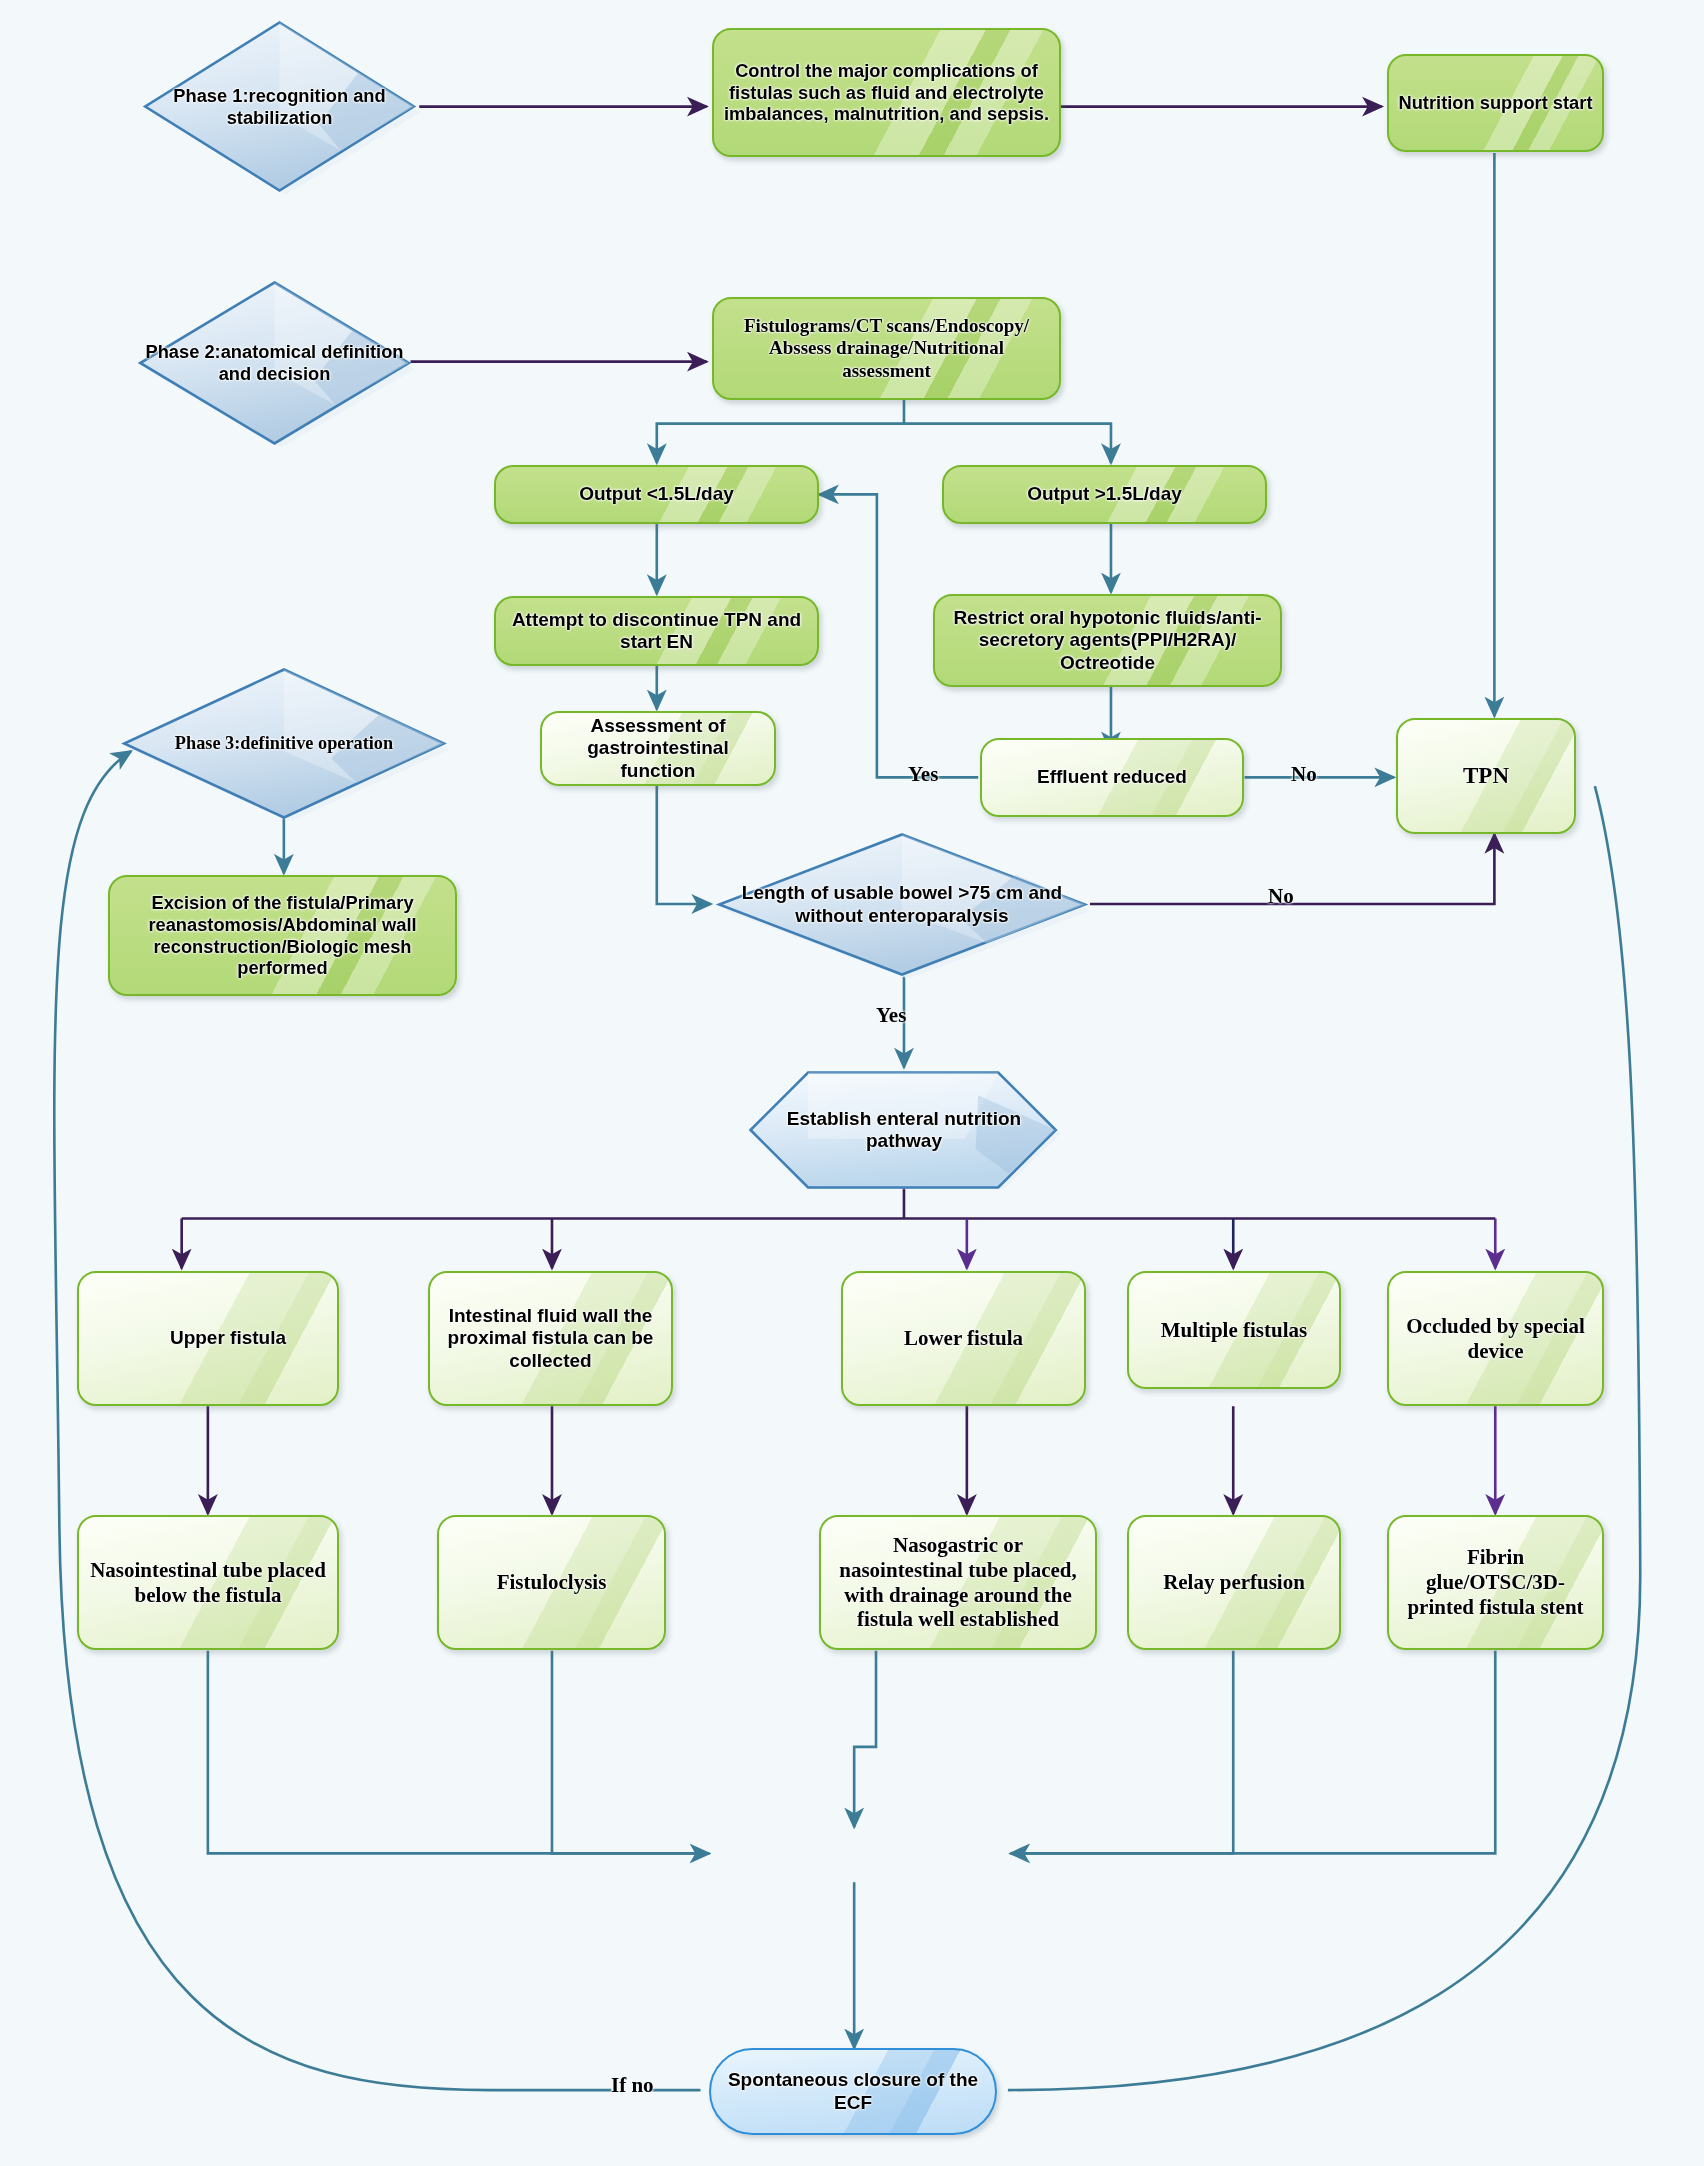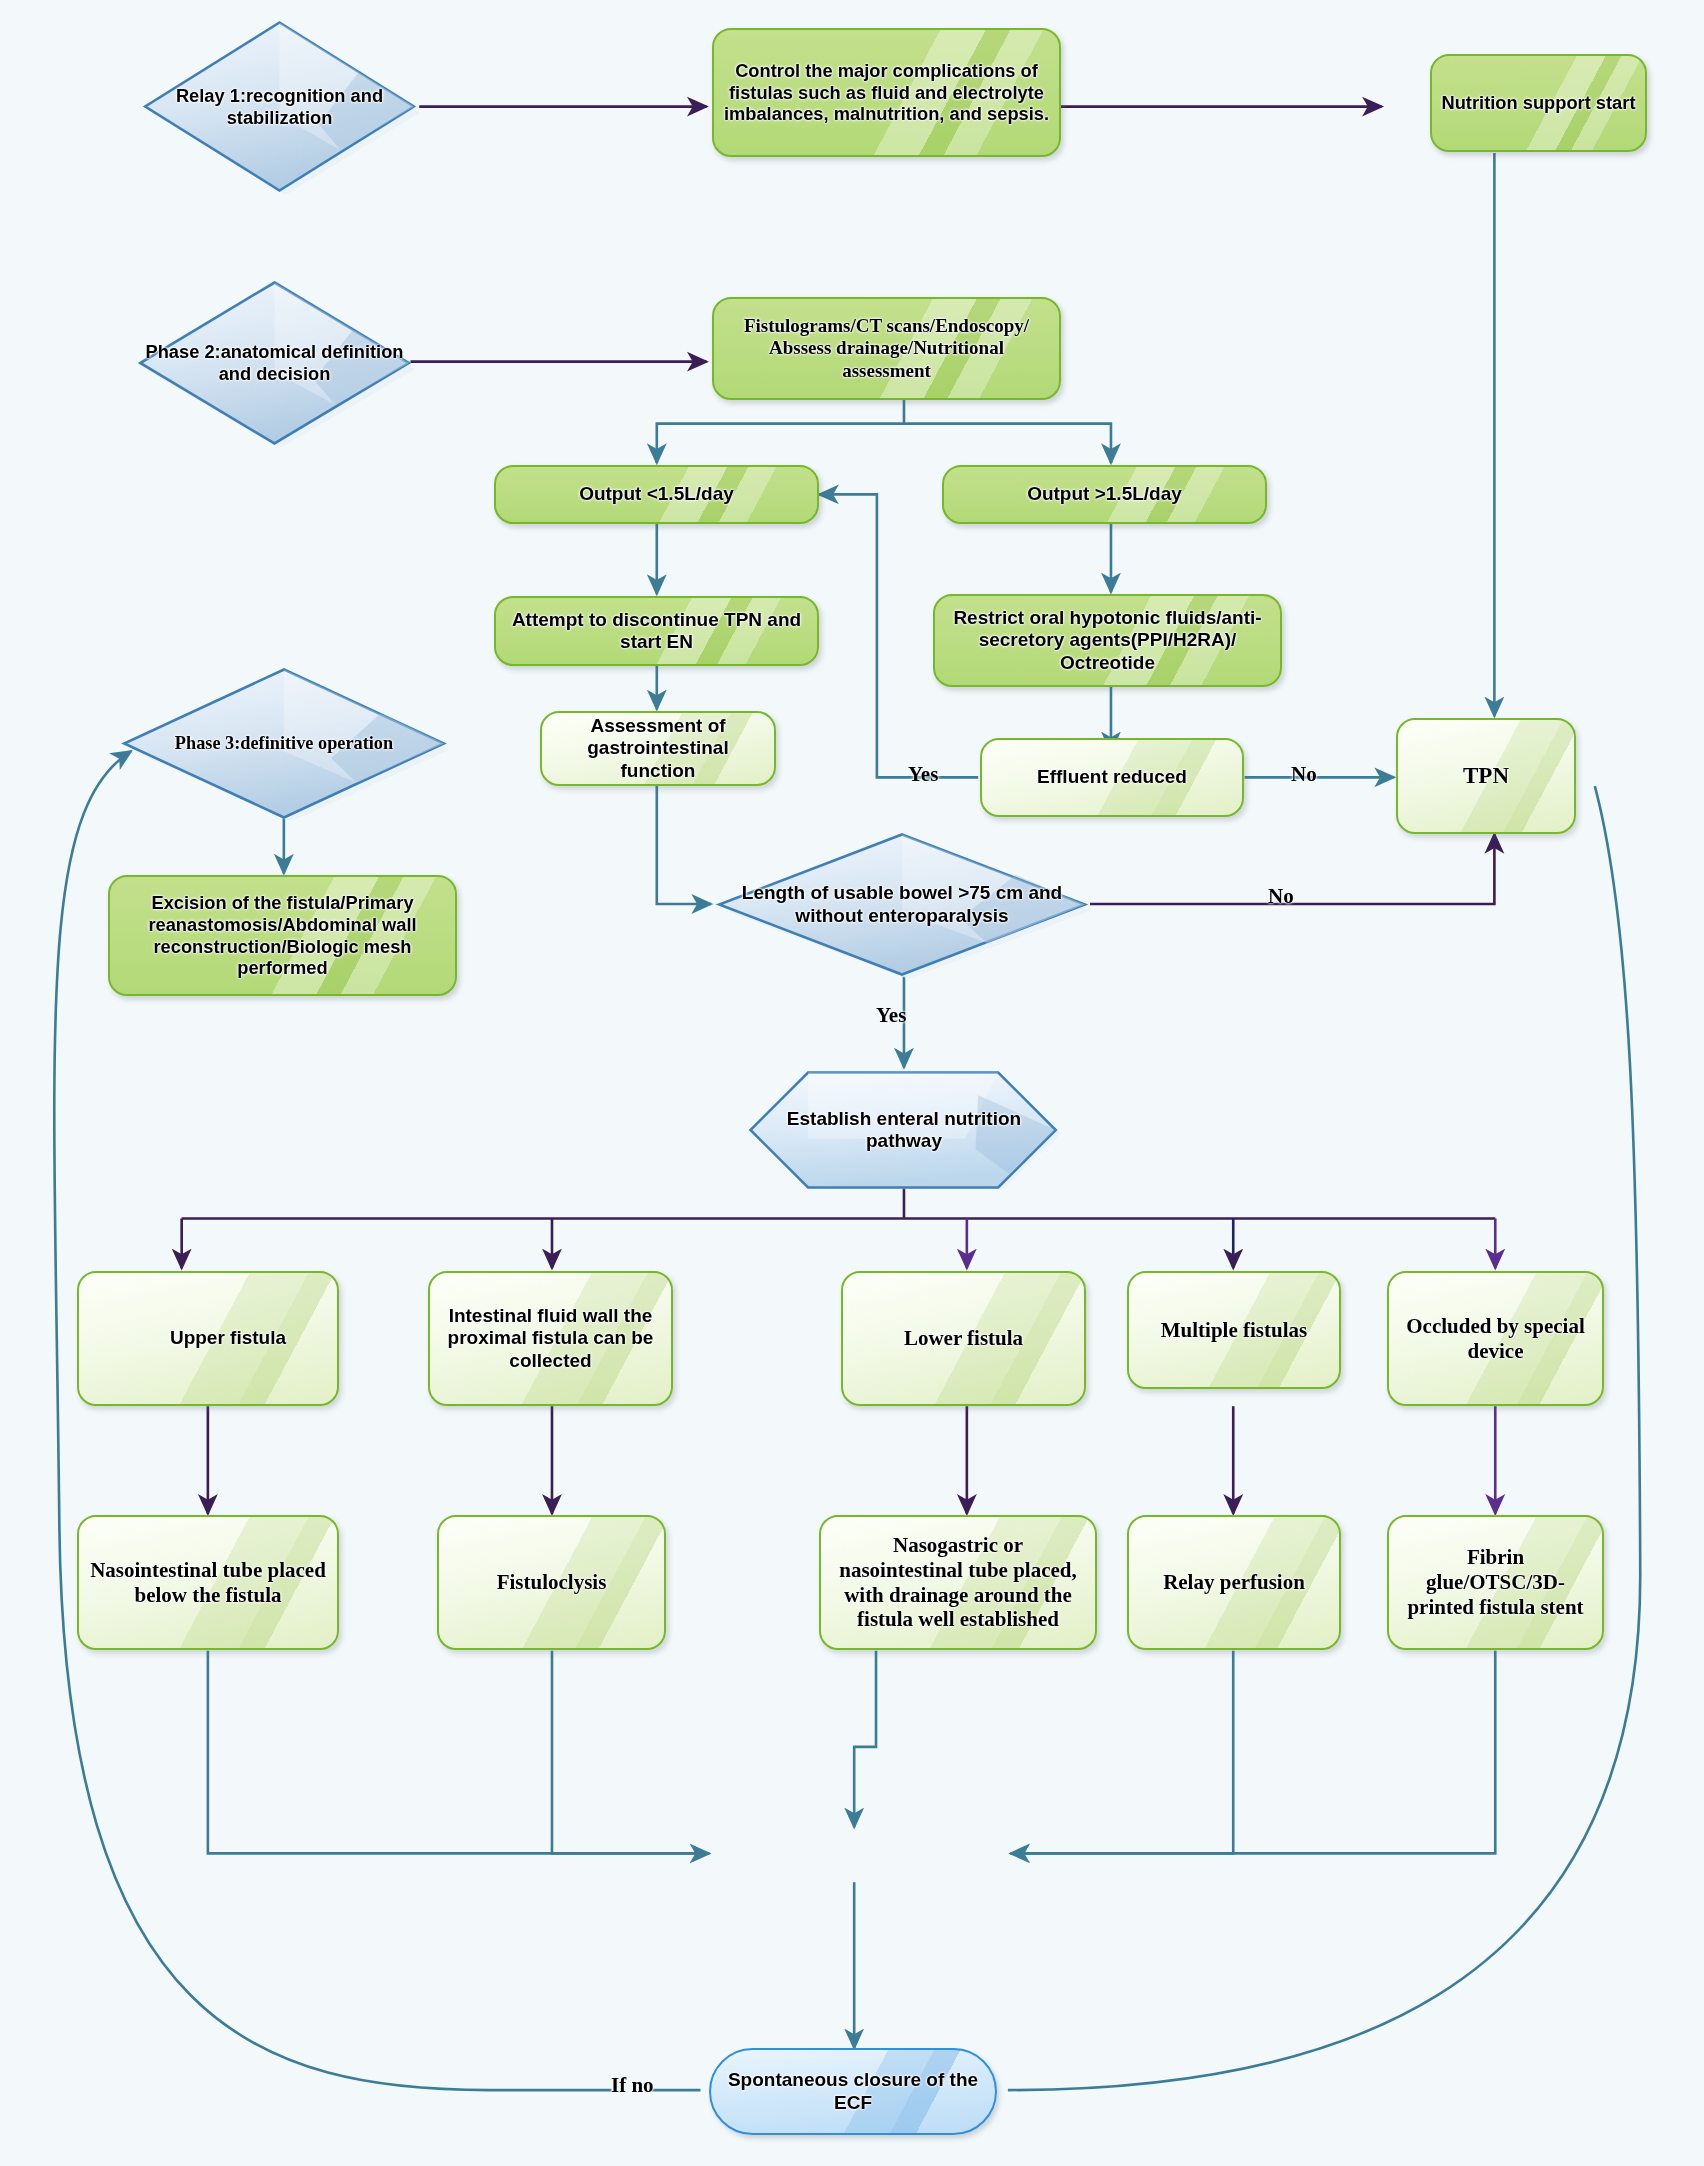--- a/index.html
+++ b/index.html
@@ -156,28 +156,28 @@
           <stop offset="0" stop-color="#f2f7fc"></stop>
             <stop offset="0.5" stop-color="#d8e6f3"></stop>
             <stop offset="1" stop-color="#b3cde4"></stop>
         </linearGradient>
       </defs>
       <polygon points="162,6 316,102 162,196 8,102" fill="#e6eef6" opacity=".55" transform="translate(5,5)"></polygon>
       <polygon points="160,4 314,100 160,196 6,100" fill="url(#dg1)" stroke="#3f7fb5" stroke-width="3"></polygon>
       <polygon points="160,4 314,100 230,150 160,110" fill="#ffffff" opacity=".28"></polygon>
       <polygon points="250,62 314,100 230,150 205,120" fill="#8fb5d6" opacity=".35"></polygon>
     </svg>
-    <span class="f-sans">Relay 1:recognition and stabilization</span>
+    <span class="f-sans">Phase 1:recognition and stabilization</span>
   </div>
 
   <div class="node green f-sans" style="left:712px;top:28px;width:349px;height:129px;font-size:18.3px;">
     <span>Control the major complications of fistulas such as fluid and electrolyte imbalances, malnutrition, and sepsis.</span>
   </div>
 
-  <div class="node green f-sans" style="left:1387px;top:54px;width:217px;height:98px;font-size:18.3px;margin-left:43px;">
+  <div class="node green f-sans" style="left:1387px;top:54px;width:217px;height:98px;font-size:18.3px;">
     <span>Nutrition support start</span>
   </div>
 
   <div class="node diamond" style="left:135px;top:279px;width:279px;height:168px;font-size:18.3px;">
     <svg class="dshape" viewBox="0 0 320 192" preserveAspectRatio="none">
       <polygon points="162,6 316,98 162,188 8,98" fill="#e6eef6" opacity=".55" transform="translate(5,5)"></polygon>
       <polygon points="160,4 314,96 160,188 6,96" fill="url(#dg1)" stroke="#3f7fb5" stroke-width="3"></polygon>
       <polygon points="160,4 314,96 230,144 160,106" fill="#ffffff" opacity=".28"></polygon>
       <polygon points="250,58 314,96 230,144 205,115" fill="#8fb5d6" opacity=".35"></polygon>
     </svg>

